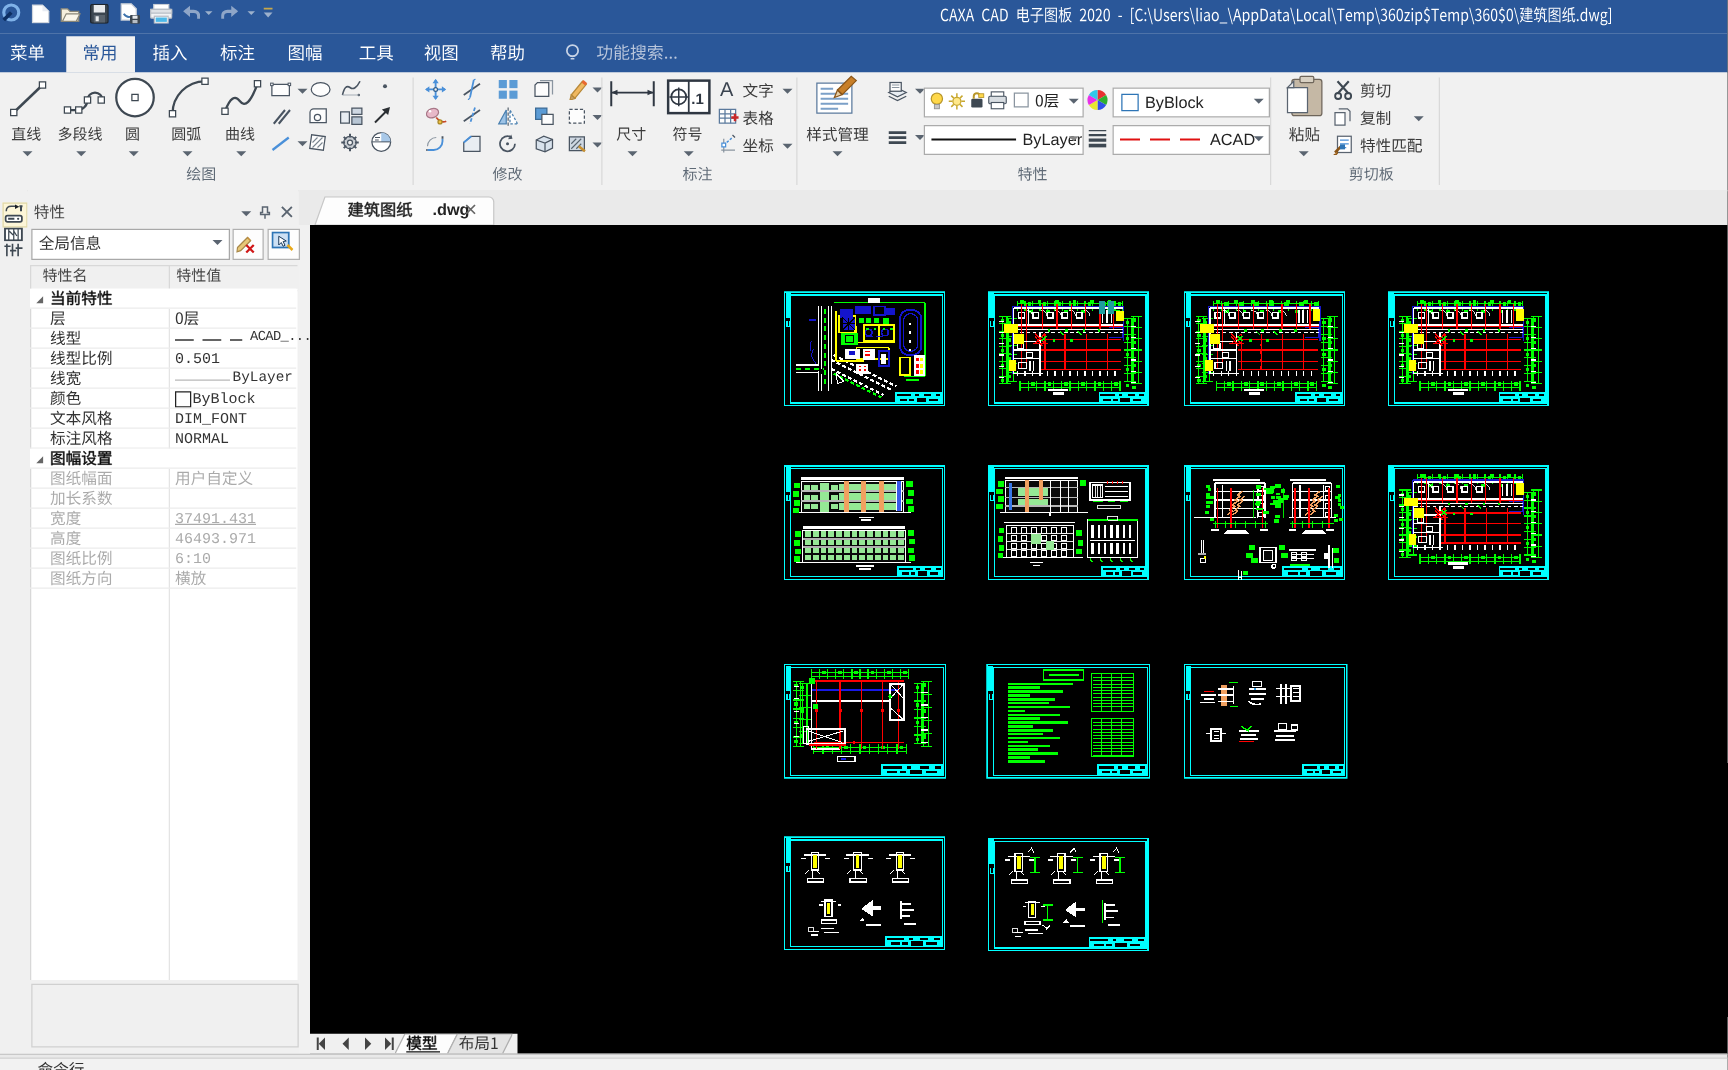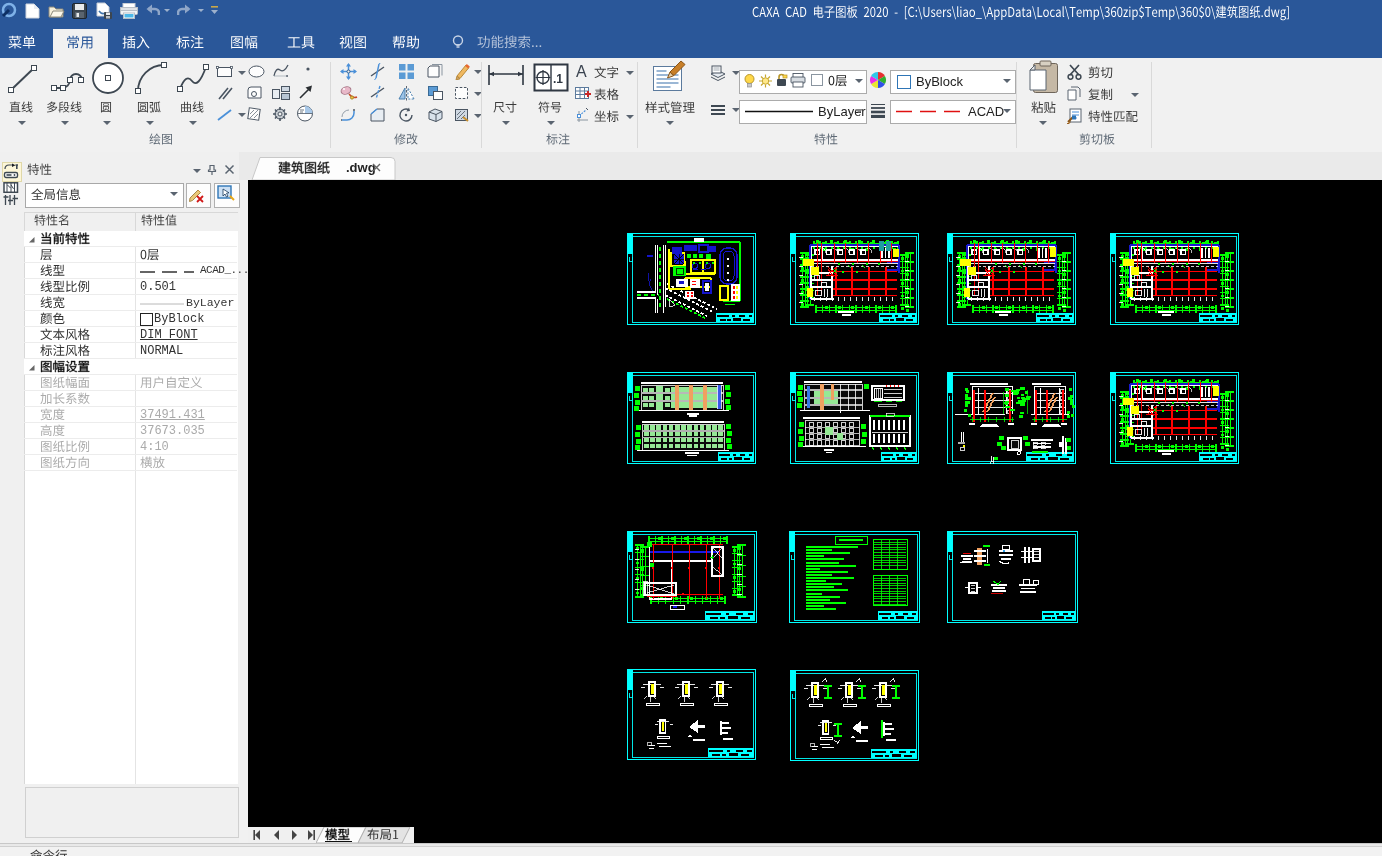--- a/index.html
+++ b/index.html
@@ -994,21 +994,21 @@
 <div style="position:absolute;left:24px;top:326px;width:213px;height:1px;background:#ececec;"></div>
 
 <svg width="51" height="14" style="position:absolute;left:40px;top:328px;overflow:visible;">
     <g fill="#333" transform="translate(0,11.1) scale(0.012500,-0.012500)">
       <use href="#g6587" x="0"></use>
       <use href="#g672C" x="1000"></use>
       <use href="#g98CE" x="2000"></use>
       <use href="#g683C" x="3000"></use>
     </g>
   </svg>
-<span style="position:absolute;left:140px;top:328px;font:12px 'Liberation Mono',monospace;color:#333;text-decoration:underline;">DIM_FONT</span>
+<span style="position:absolute;left:140px;top:328px;font:12px 'Liberation Mono',monospace;color:#333;">DIM_FONT</span>
 <div style="position:absolute;left:24px;top:342px;width:213px;height:1px;background:#ececec;"></div>
 
 <svg width="51" height="14" style="position:absolute;left:40px;top:344px;overflow:visible;">
     <g fill="#333" transform="translate(0,11.1) scale(0.012500,-0.012500)">
       <use href="#g6807" x="0"></use>
       <use href="#g6CE8" x="1000"></use>
       <use href="#g98CE" x="2000"></use>
       <use href="#g683C" x="3000"></use>
     </g>
   </svg>
@@ -1066,32 +1066,32 @@
   </svg>
 <span style="position:absolute;left:140px;top:408px;font:12px 'Liberation Mono',monospace;color:#aaa;text-decoration:underline;">37491.431</span>
 <div style="position:absolute;left:24px;top:422px;width:213px;height:1px;background:#ececec;"></div>
 
 <svg width="26" height="14" style="position:absolute;left:40px;top:424px;overflow:visible;">
     <g fill="#aaa" transform="translate(0,11.1) scale(0.012500,-0.012500)">
       <use href="#g9AD8" x="0"></use>
       <use href="#g5EA6" x="1000"></use>
     </g>
   </svg>
-<span style="position:absolute;left:140px;top:424px;font:12px 'Liberation Mono',monospace;color:#aaa;">37673.035</span>
+<span style="position:absolute;left:140px;top:424px;font:12px 'Liberation Mono',monospace;color:#aaa;">46493.971</span>
 <div style="position:absolute;left:24px;top:438px;width:213px;height:1px;background:#ececec;"></div>
 
 <svg width="51" height="14" style="position:absolute;left:40px;top:440px;overflow:visible;">
     <g fill="#aaa" transform="translate(0,11.1) scale(0.012500,-0.012500)">
       <use href="#g56FE" x="0"></use>
       <use href="#g7EB8" x="1000"></use>
       <use href="#g6BD4" x="2000"></use>
       <use href="#g4F8B" x="3000"></use>
     </g>
   </svg>
-<span style="position:absolute;left:140px;top:440px;font:12px 'Liberation Mono',monospace;color:#aaa;">4:10</span>
+<span style="position:absolute;left:140px;top:440px;font:12px 'Liberation Mono',monospace;color:#aaa;">6:10</span>
 <div style="position:absolute;left:24px;top:454px;width:213px;height:1px;background:#ececec;"></div>
 
 <svg width="51" height="14" style="position:absolute;left:40px;top:456px;overflow:visible;">
     <g fill="#aaa" transform="translate(0,11.1) scale(0.012500,-0.012500)">
       <use href="#g56FE" x="0"></use>
       <use href="#g7EB8" x="1000"></use>
       <use href="#g65B9" x="2000"></use>
       <use href="#g5411" x="3000"></use>
     </g>
   </svg>

